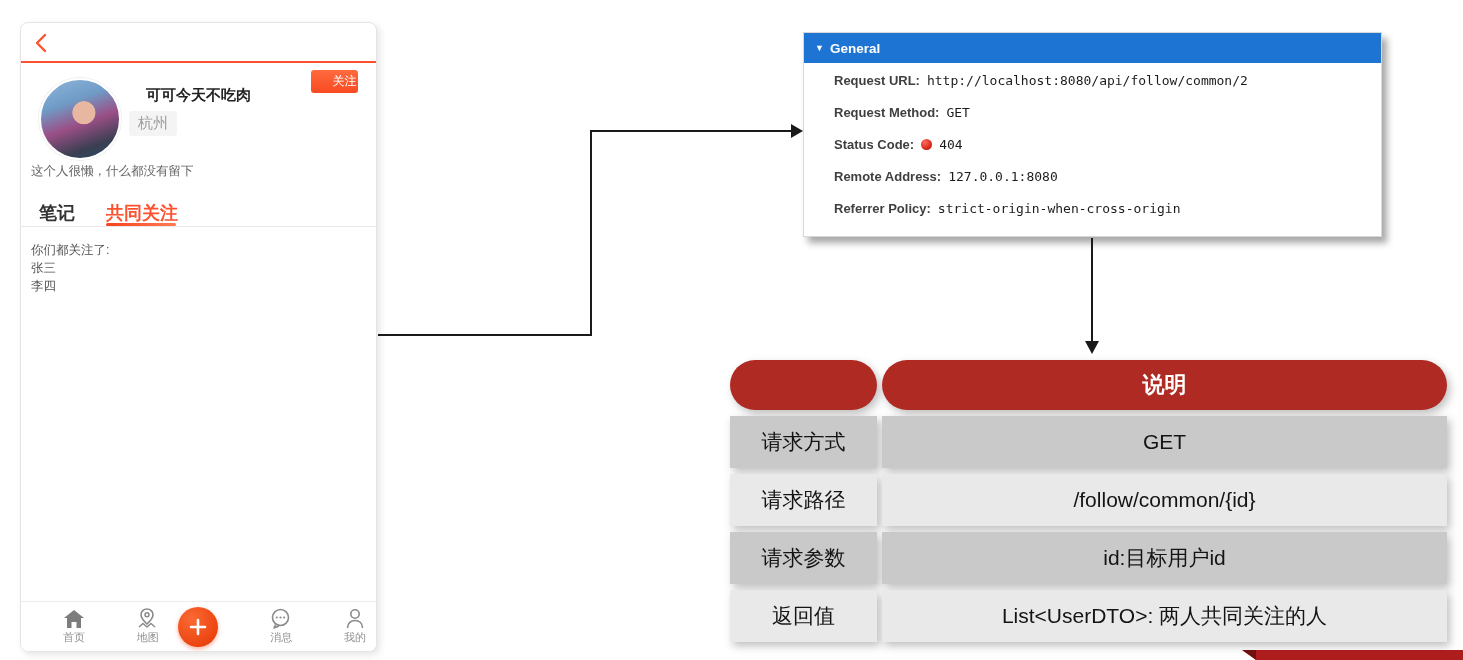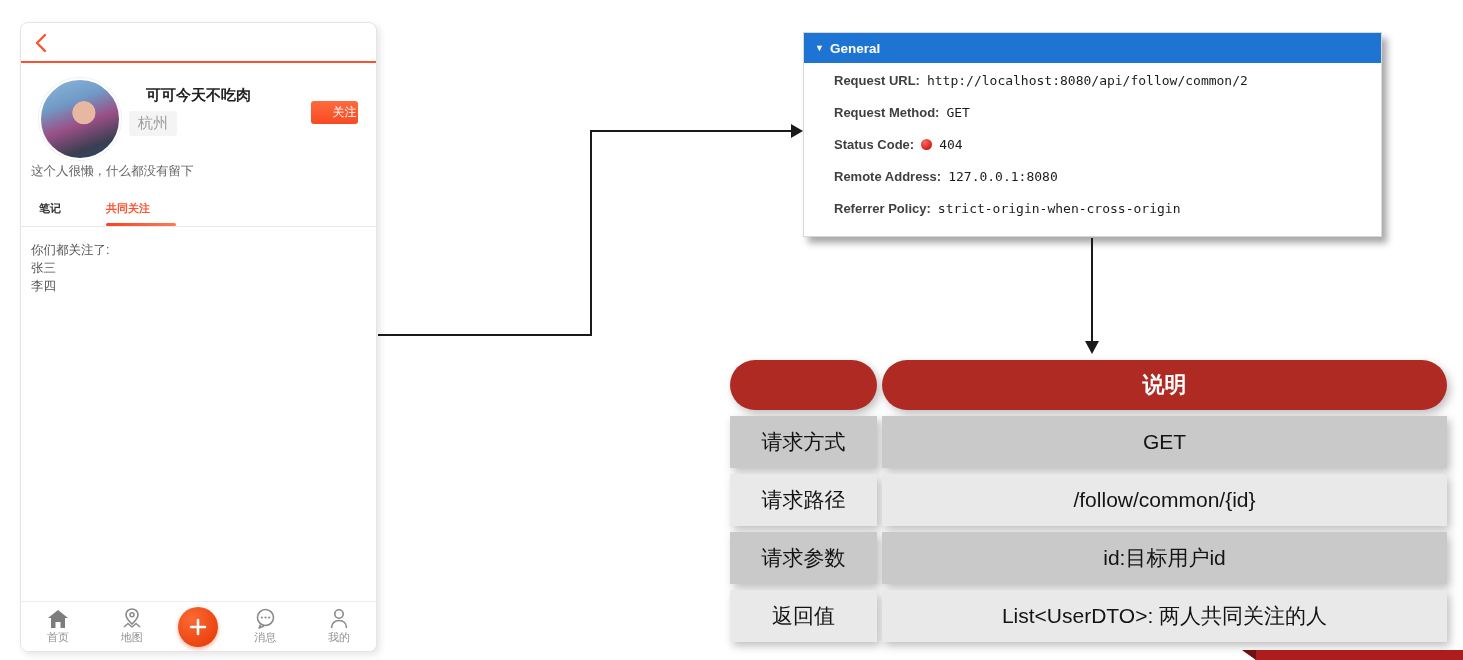--- a/index.html
+++ b/index.html
@@ -16,39 +16,39 @@
   .phone-divider { position:absolute; left:0; top:38px; width:100%; height:2px; background:#fd5230; }
 
   .avatar { position:absolute; left:18px; top:55px; width:82px; height:82px; border-radius:50%;
             background:
               radial-gradient(circle at 55% 42%, #e8b7a2 0 18%, transparent 19%),
               linear-gradient(160deg, #8fb6d9 0%, #6f9cc7 30%, #9a4f86 55%, #3b3f52 80%, #27496b 100%);
             border:2px solid #fff; box-shadow:0 0 0 1px #eee; }
   .profile-name { position:absolute; left:108px; top:63px; font-size:15px; font-weight:bold; color:#222;margin-left:17px; }
   .location-tag { position:absolute; left:108px; top:88px; background:#f4f4f4; color:#9a9a9a;
                   font-size:15px; padding:3px 9px; border-radius:3px; }
-  .follow-btn { position:absolute; left:290px; top:78px; width:47px; height:23px;
+  .follow-btn { position:absolute; left:290px; top:47px; width:47px; height:23px;
                 background:linear-gradient(180deg,#ff6a3e,#f84a22); color:#fff; font-size:12px;
                 border:none; border-radius:3px; display:flex; align-items:center; justify-content:center;
                 cursor:pointer;padding-left:20px; }
   .bio { position:absolute; left:10px; top:140px; font-size:12.5px; color:#666; }
 
   .tabs { position:absolute; left:0; top:176px; width:100%; height:28px; }
-  .tab { position:absolute; font-size:11px; font-weight:bold; cursor:pointer; }
+  .tab { position:absolute; font-size:18px; font-weight:bold; cursor:pointer; }
   .tab-notes { left:18px; top:2px; color:#333; }
   .tab-common { left:85px; top:2px; color:#fd5230; }
   .tab-underline { position:absolute; left:85px; top:24px; width:70px; height:3px;
                    background:linear-gradient(90deg,#f8431f,#ff7a52); border-radius:2px; }
   .tab-hairline { position:absolute; left:0; top:27px; width:100%; height:1px; background:#e8e8e8; }
 
   .follow-list { position:absolute; left:10px; top:218px; font-size:12.5px; color:#555; line-height:18px; }
 
   .navbar { position:absolute; left:0; bottom:0; width:100%; height:50px; background:#fff;
             border-top:1px solid #ececec; display:flex; align-items:center; justify-content:space-around; }
-  .nav-item { display:flex; flex-direction:column; align-items:center; gap:1px; width:54px; cursor:pointer; }
+  .nav-item { display:flex; flex-direction:column; align-items:flex-end; gap:1px; width:54px; cursor:pointer; }
   .nav-label { font-size:11px; color:#8f8f8f; }
   .plus-btn { width:40px; height:40px; border-radius:50%;
               background:radial-gradient(circle at 35% 30%, #fb6a33, #ea420f 75%);
               display:flex; align-items:center; justify-content:center;
               box-shadow:0 2px 4px rgba(234,66,15,.4); cursor:pointer; }
 
   
   .devtools { position:absolute; left:803px; top:32px; width:579px; height:205px; background:#fff;
               box-shadow:5px 6px 7px rgba(0,0,0,.35); border:1px solid #d8d8d8; }
   .dt-header { height:30px; background:#1e74d3; color:#fff; font-size:13.5px; font-weight:bold;

